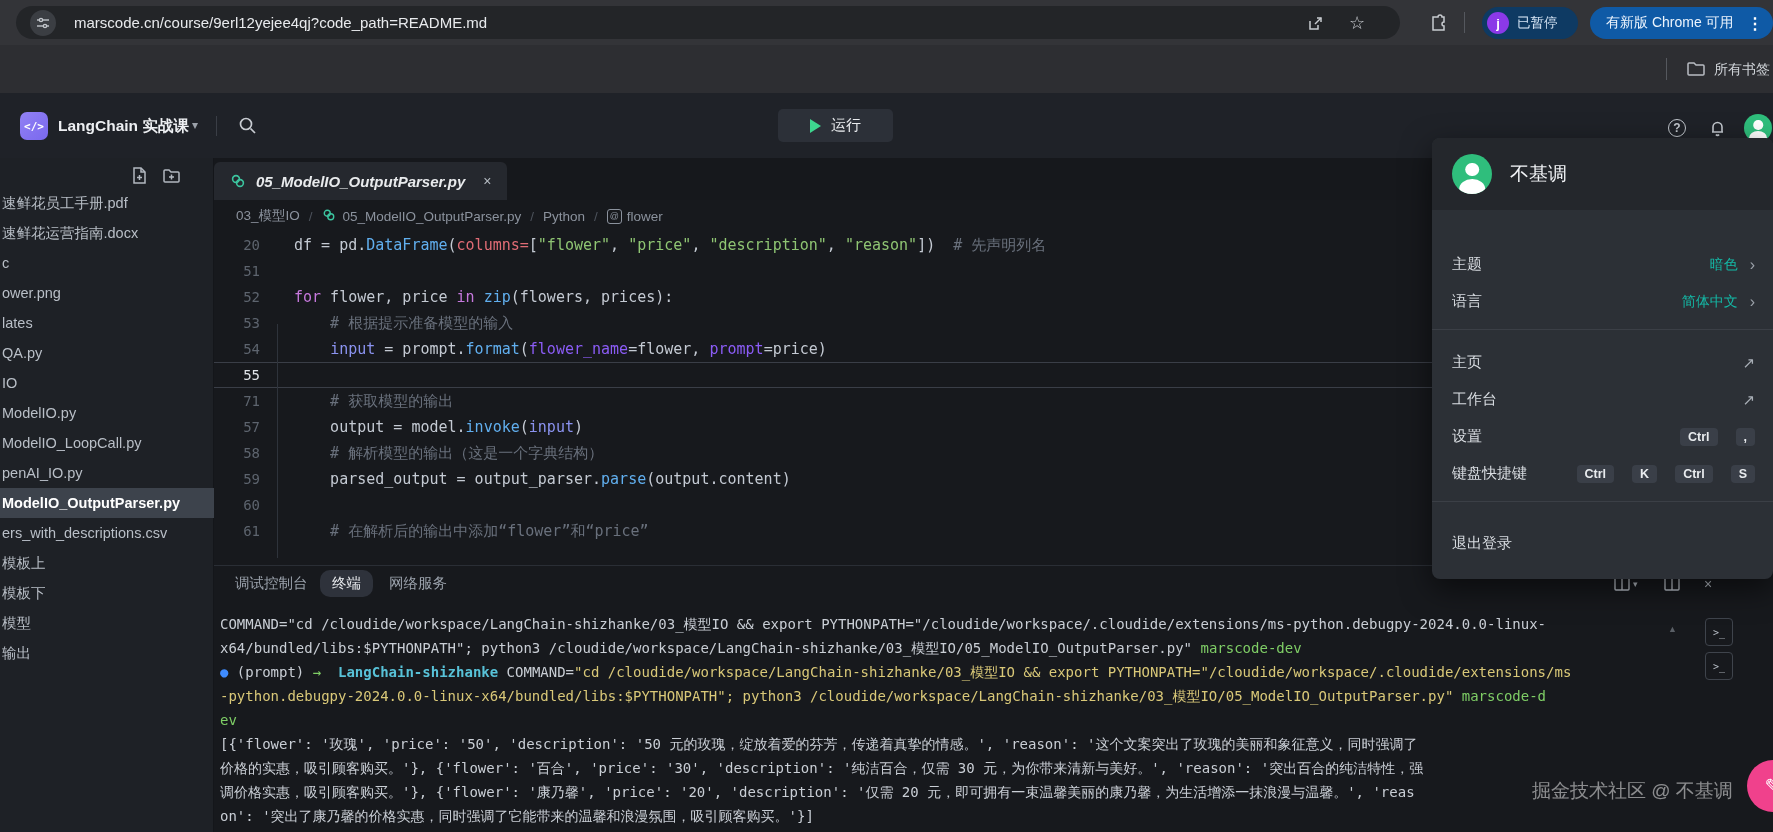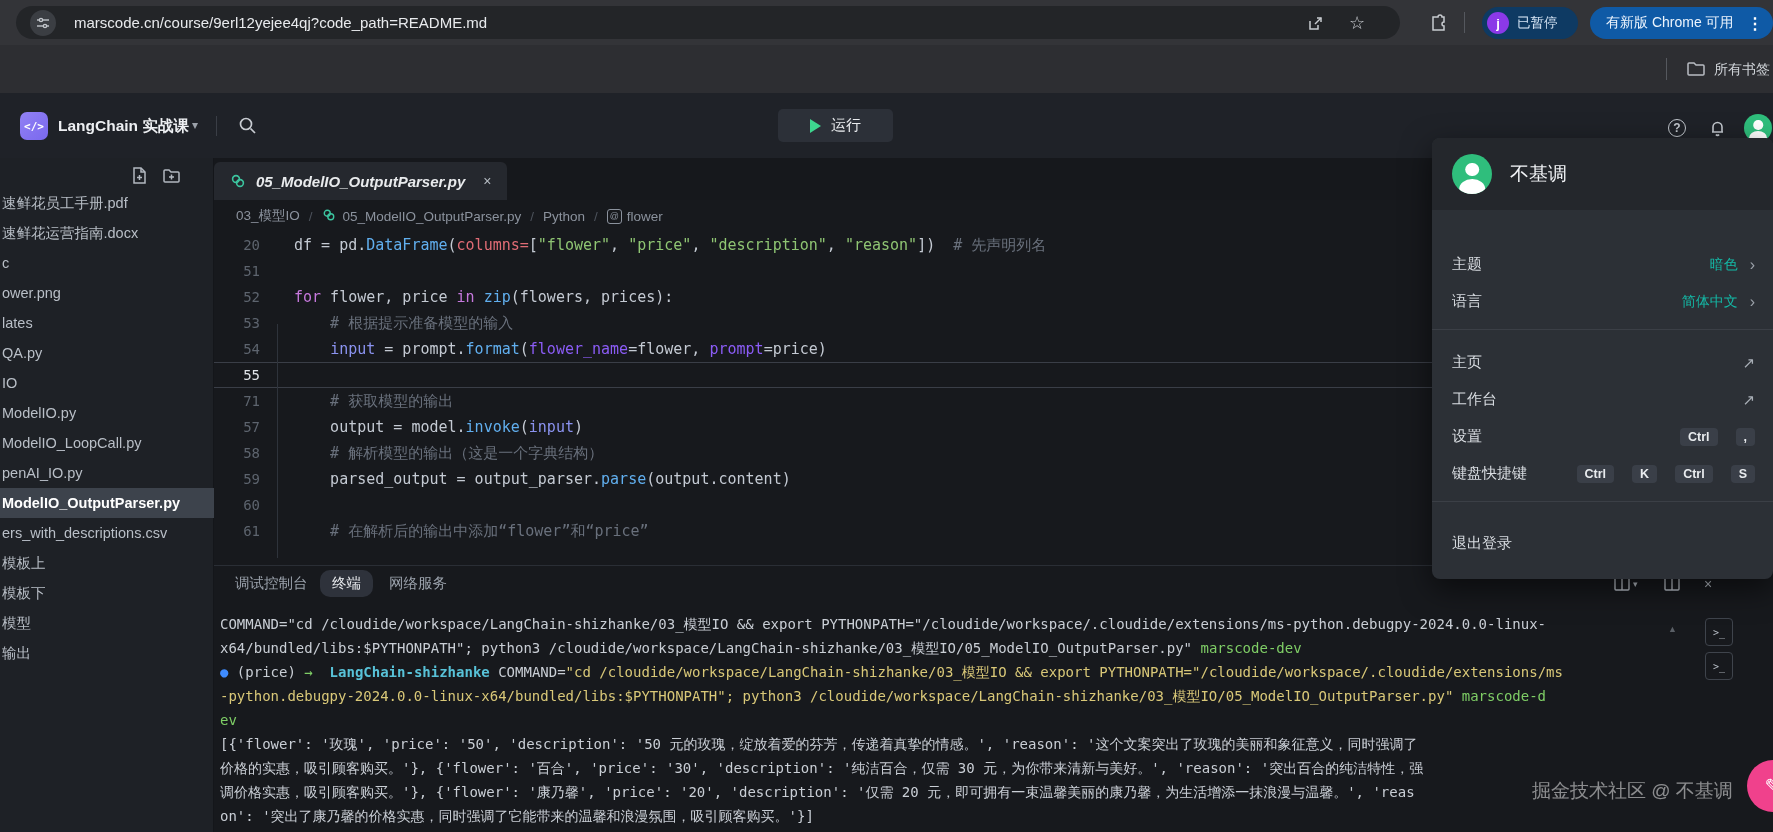--- a/index.html
+++ b/index.html
@@ -328,21 +328,21 @@
           <line x1="8" y1="2" x2="8" y2="14"></line>
         </svg>
     </div>
     <div class="pticon pclose" style="left:1490px">×</div>
   </div>
 
   <div class="terminal">
     <div id="terminal-lines">
         <div class="tline"><span class="tw">COMMAND="cd /cloudide/workspace/LangChain-shizhanke/03_模型IO &amp;&amp; export PYTHONPATH="/cloudide/workspace/.cloudide/extensions/ms-python.debugpy-2024.0.0-linux-</span></div>
         <div class="tline"><span class="tw">x64/bundled/libs:$PYTHONPATH"; python3 /cloudide/workspace/LangChain-shizhanke/03_模型IO/05_ModelIO_OutputParser.py" </span><span class="tg">marscode-dev</span></div>
-        <div class="tline"><span class="tb">● </span><span class="tw">(price) </span><span class="tg">→</span><span class="tw">  </span><span class="tc">LangChain-shizhanke</span><span class="tw"> COMMAND=</span><span class="ty">"cd /cloudide/workspace/LangChain-shizhanke/03_模型IO &amp;&amp; export PYTHONPATH="/cloudide/workspace/.cloudide/extensions/ms</span></div>
+        <div class="tline"><span class="tb">● </span><span class="tw">(prompt) </span><span class="tg">→</span><span class="tw">  </span><span class="tc">LangChain-shizhanke</span><span class="tw"> COMMAND=</span><span class="ty">"cd /cloudide/workspace/LangChain-shizhanke/03_模型IO &amp;&amp; export PYTHONPATH="/cloudide/workspace/.cloudide/extensions/ms</span></div>
         <div class="tline"><span class="ty">-python.debugpy-2024.0.0-linux-x64/bundled/libs:$PYTHONPATH"; python3 /cloudide/workspace/LangChain-shizhanke/03_模型IO/05_ModelIO_OutputParser.py"</span><span class="tw"> </span><span class="tg">marscode-d</span></div>
         <div class="tline"><span class="tg">ev</span></div>
         <div class="tline"><span class="tw">[{'flower': '玫瑰', 'price': '50', 'description': '50 元的玫瑰，绽放着爱的芬芳，传递着真挚的情感。', 'reason': '这个文案突出了玫瑰的美丽和象征意义，同时强调了</span></div>
         <div class="tline"><span class="tw">价格的实惠，吸引顾客购买。'}, {'flower': '百合', 'price': '30', 'description': '纯洁百合，仅需 30 元，为你带来清新与美好。', 'reason': '突出百合的纯洁特性，强</span></div>
         <div class="tline"><span class="tw">调价格实惠，吸引顾客购买。'}, {'flower': '康乃馨', 'price': '20', 'description': '仅需 20 元，即可拥有一束温馨美丽的康乃馨，为生活增添一抹浪漫与温馨。', 'reas</span></div>
         <div class="tline"><span class="tw">on': '突出了康乃馨的价格实惠，同时强调了它能带来的温馨和浪漫氛围，吸引顾客购买。'}]</span></div>
       </div>
     <div class="scroll-arrow">▲</div>
     <div class="sideic" style="top:18px">&gt;_</div>
     <div class="sideic" style="top:52px">&gt;_</div>

